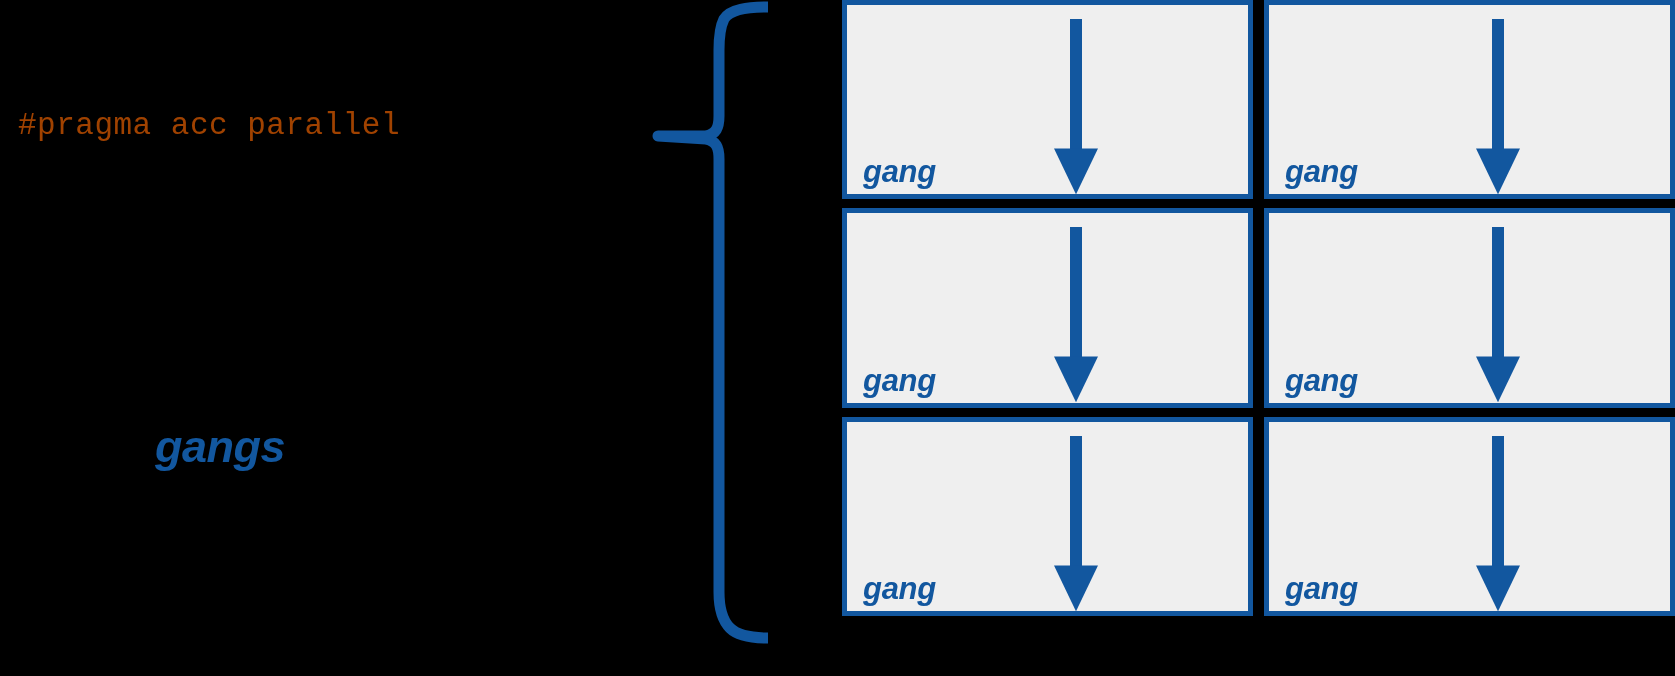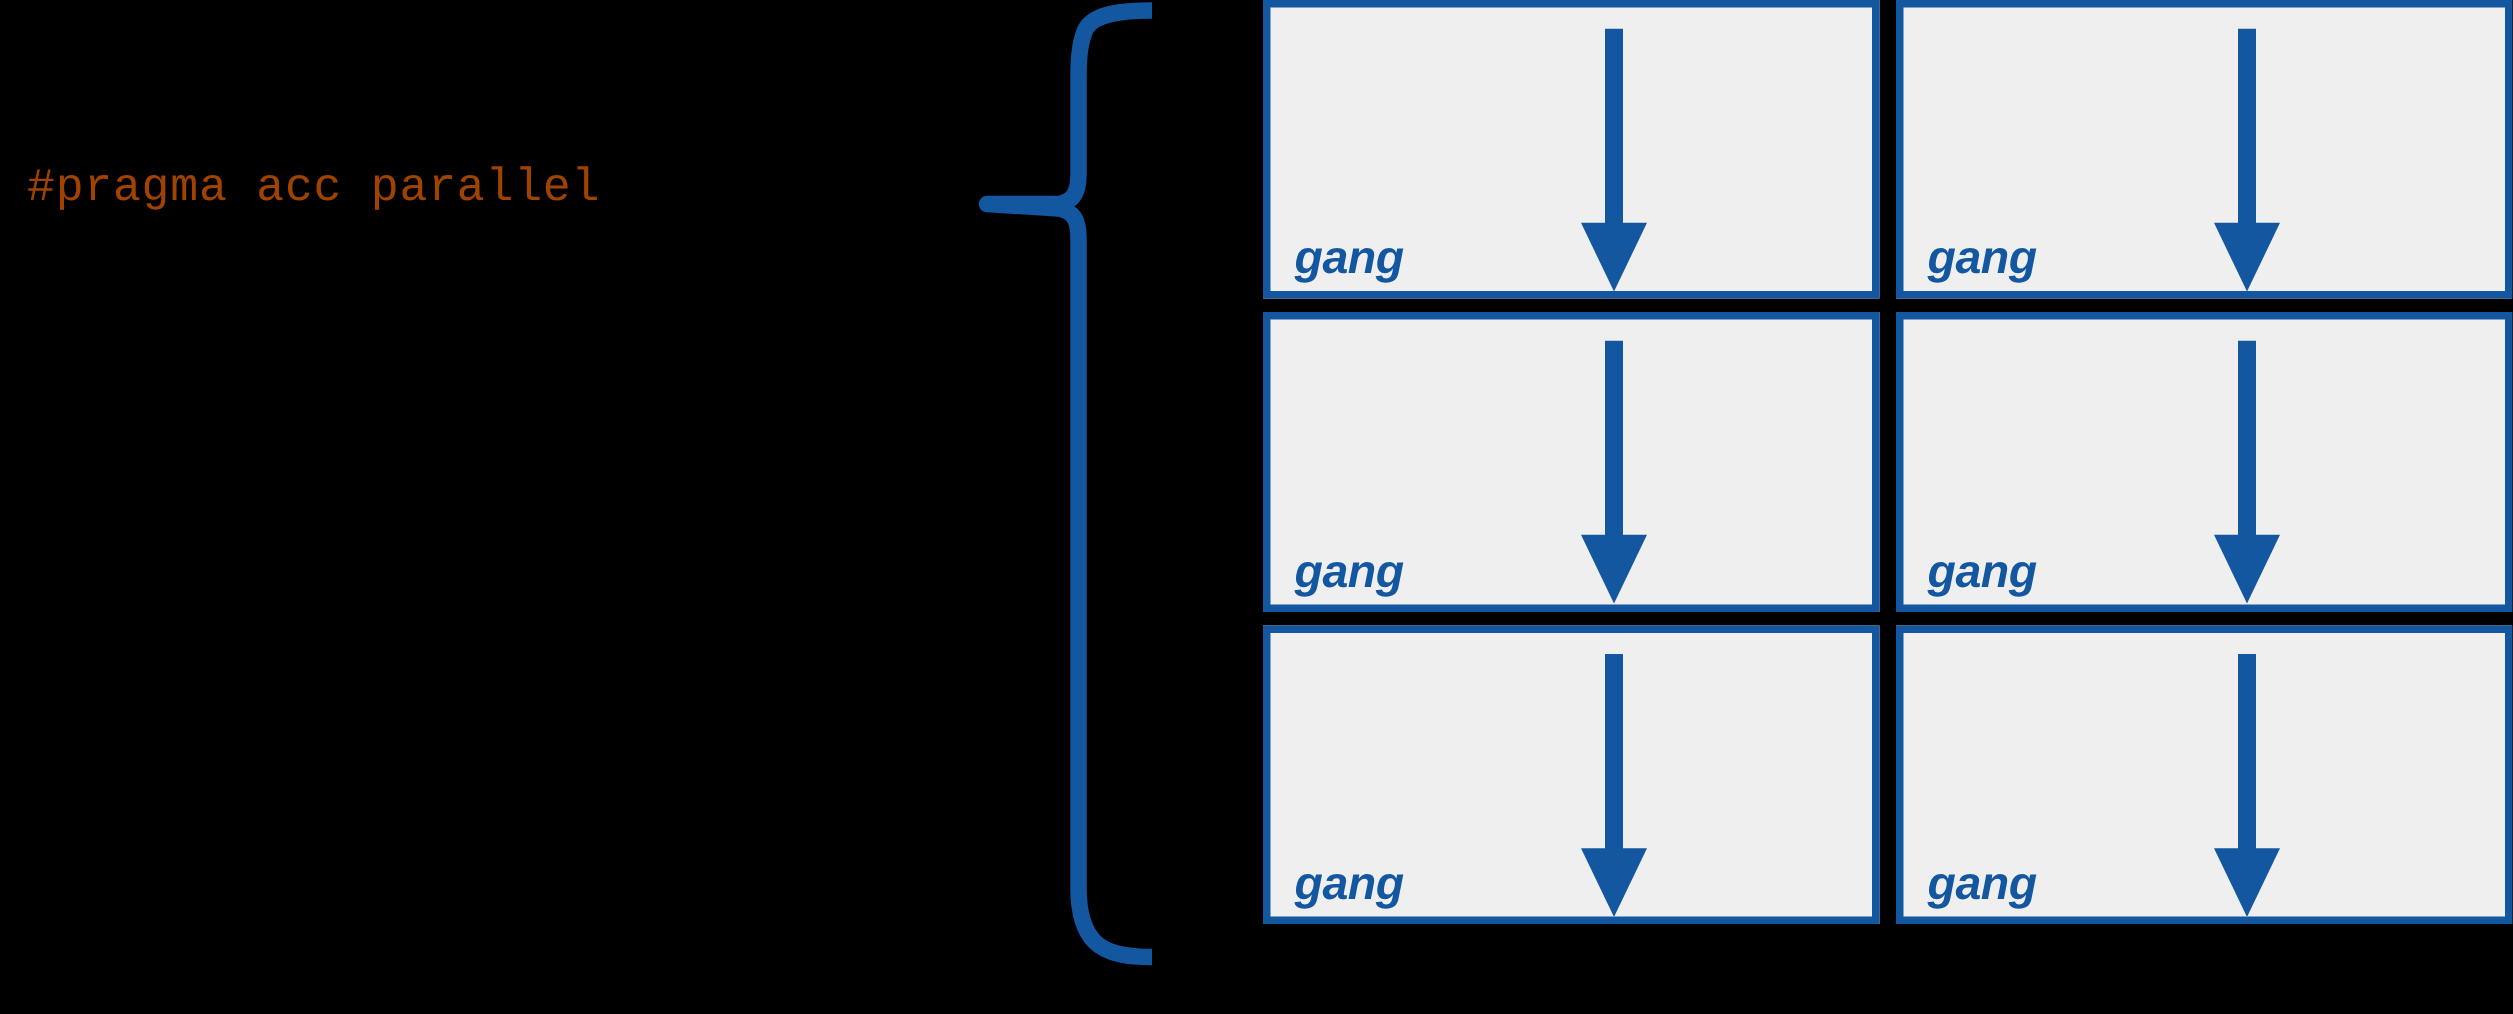--- a/index.html
+++ b/index.html
@@ -95,20 +95,21 @@
   }
 </style>
 </head>
 <body>
 
 <div id="stage">
 
   <div class="pragma-text">#pragma acc parallel</div>
 
 
+  <div class="kw-label kw-gangs">gangs</div>
 
   <div class="brace">
     <svg width="120" height="648" viewBox="0 0 120 648" xmlns="http://www.w3.org/2000/svg">
       <path d="M 120 7
                C 100 7, 82 9, 76 19
                C 72 27, 71 38, 71 50
                L 71 116
                C 71 128, 68 134, 58 136
                L 10 136
                L 58 139

